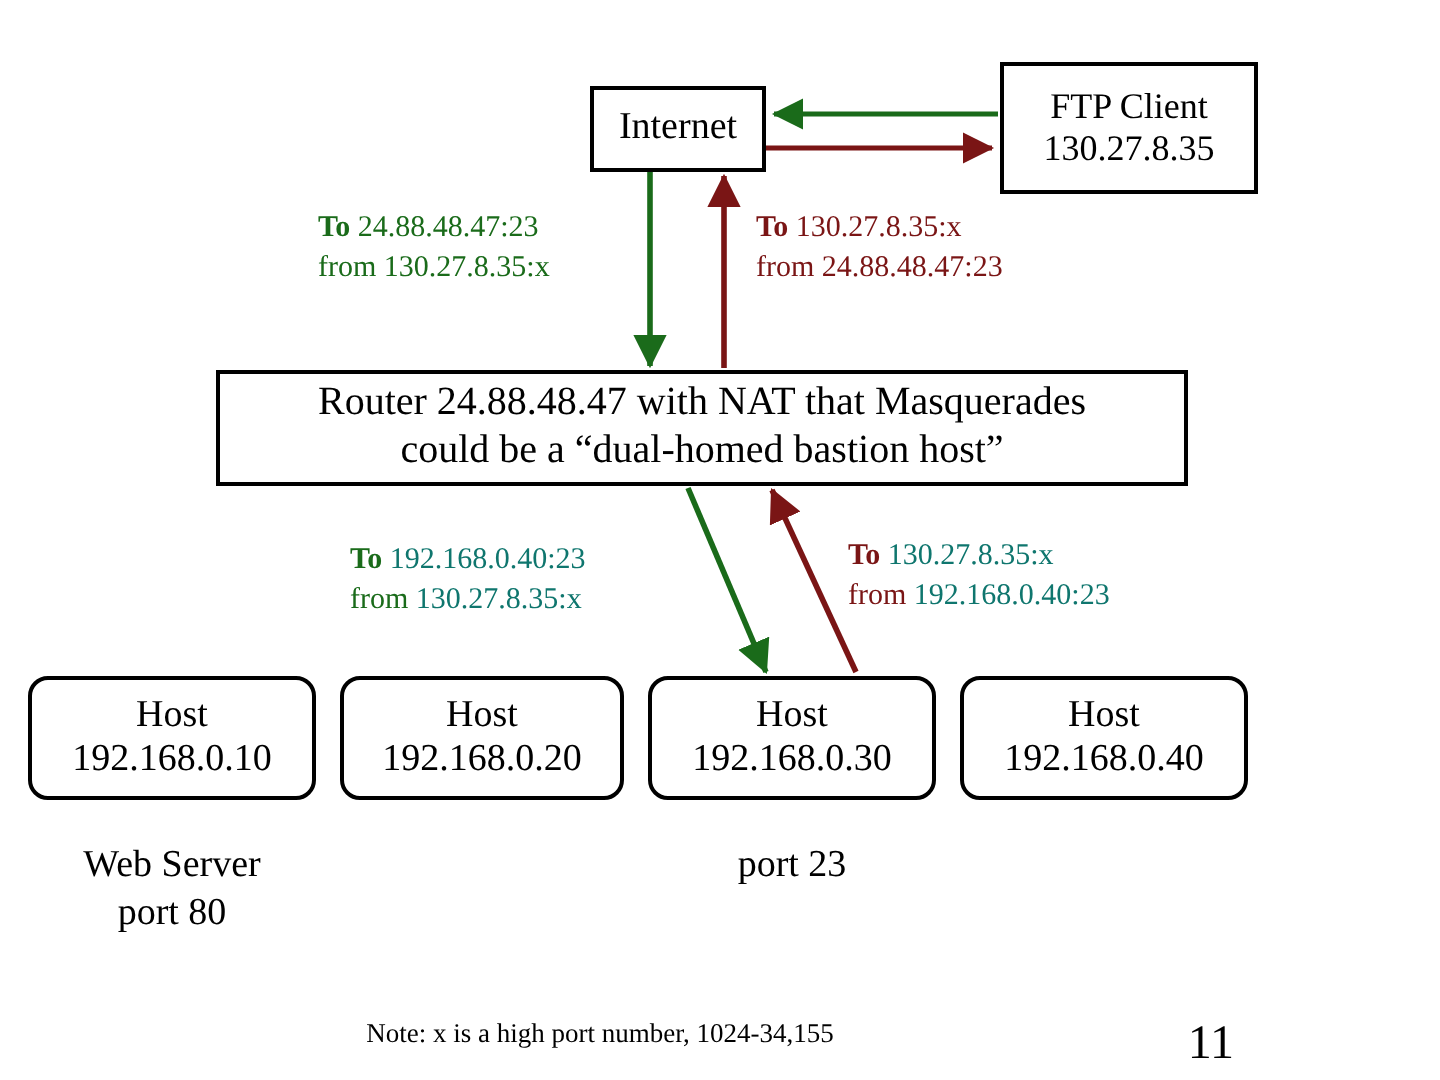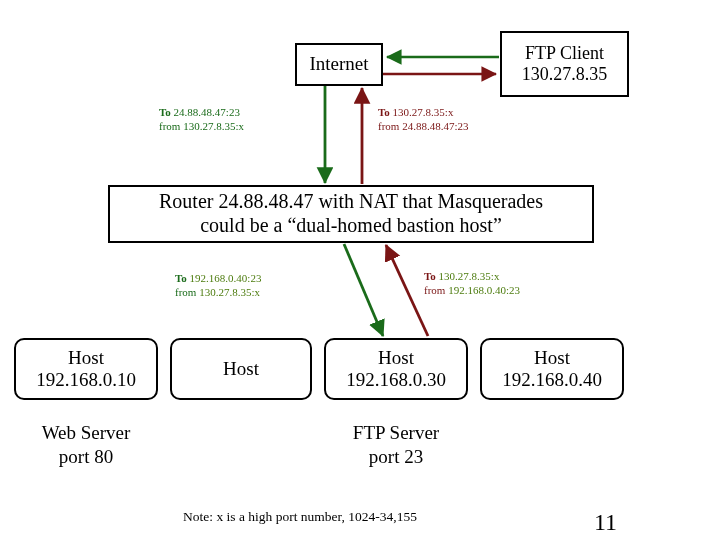--- a/index.html
+++ b/index.html
@@ -33,30 +33,30 @@
   #router-box{left:108px;top:185px;width:486px;height:58px;font-size:20px;}
 
   .host-box{top:338px;height:62px;font-size:19px;border-radius:10px;}
   #host-box-1{left:14px;width:144px;}
   #host-box-2{left:170px;width:142px;}
   #host-box-3{left:324px;width:144px;}
   #host-box-4{left:480px;width:144px;}
 
   .pkt{
     position:absolute;
-    font-size:11px;
+    font-size:15px;
     line-height:1.3;
     white-space:nowrap;
     z-index:5;
   }
   .pkt .ln{display:block;}
   .pkt b{font-weight:bold;}
   .grn{color:#1a6b1a;}
   .red{color:#7a1515;}
-  .blu{color:#4d7c0f;}
+  .blu{color:#0f766e;}
 
   #pkt-out-top{left:159px;top:105px;text-align:left;}
   #pkt-in-top{left:378px;top:105px;text-align:left;}
   #pkt-out-bottom{left:175px;top:271px;text-align:left;}
   #pkt-in-bottom{left:424px;top:269px;text-align:left;}
 
   .srvlabel{
     position:absolute;
     font-size:19px;
     line-height:1.25;
@@ -120,20 +120,21 @@
     <span class="ln">Router 24.88.48.47 with NAT that Masquerades</span>
     <span class="ln">could be a “dual-homed bastion host”</span>
   </div>
 
   <div class="box host-box" id="host-box-1">
     <span class="ln">Host</span>
     <span class="ln">192.168.0.10</span>
   </div>
   <div class="box host-box" id="host-box-2">
     <span class="ln">Host</span>
+    <span class="ln">192.168.0.20</span>
   </div>
   <div class="box host-box" id="host-box-3">
     <span class="ln">Host</span>
     <span class="ln">192.168.0.30</span>
   </div>
   <div class="box host-box" id="host-box-4">
     <span class="ln">Host</span>
     <span class="ln">192.168.0.40</span>
   </div>
 
@@ -180,20 +181,19 @@
       <span class="blu">192.168.0.40:23</span>
     </span>
   </div>
 
   <div class="srvlabel" id="web-server-label">
     <span class="ln">Web Server</span>
     <span class="ln">port 80</span>
   </div>
 
   <div class="srvlabel" id="ftp-server-label">
-    <span class="ln">FTP Server</span>
     <span class="ln">port 23</span>
   </div>
 
   <div id="note-text">Note: x is a high port number, 1024-34,155</div>
   <div id="page-number">11</div>
 
 </div>
 
 </body></html>

